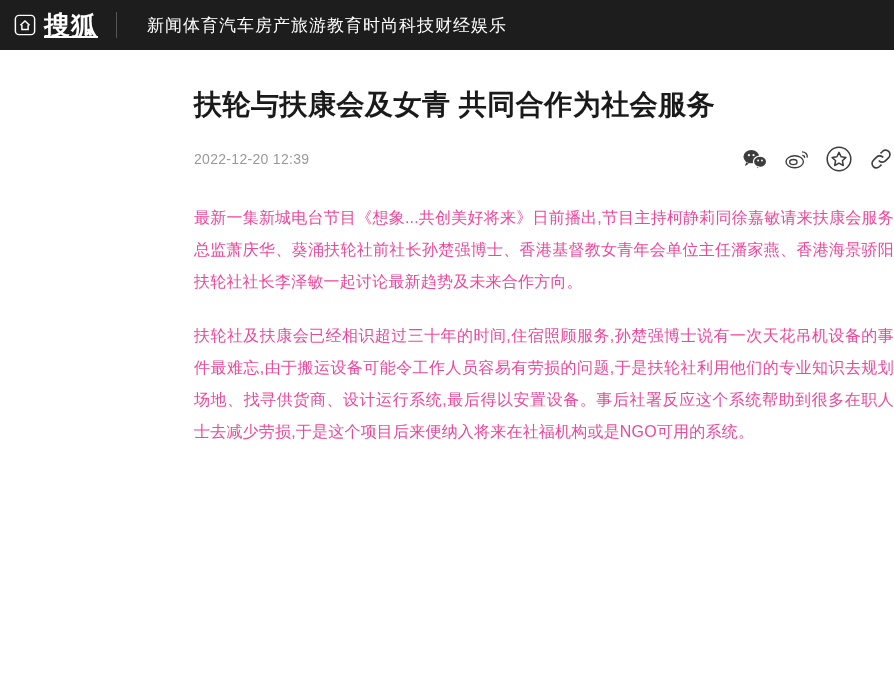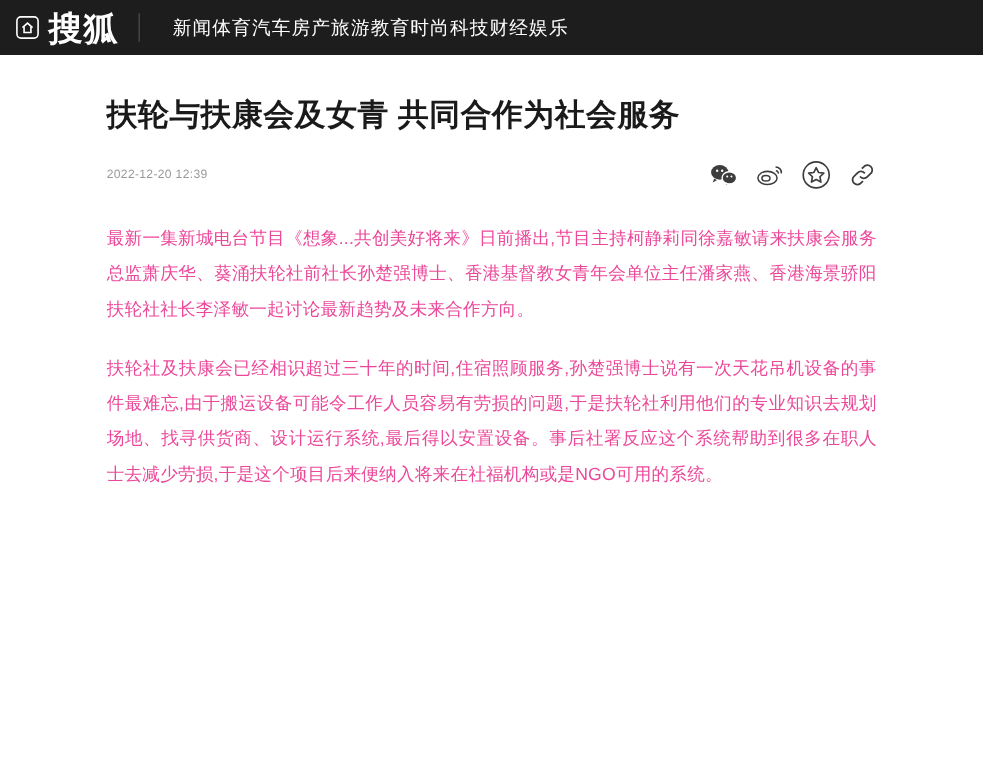--- a/index.html
+++ b/index.html
@@ -28,25 +28,26 @@
     padding-right: 18px;
     flex: 0 0 auto;
   }
   .home-icon {
     width: 22px; height: 22px;
     display: inline-block;
     position: relative;
   }
   .home-icon svg { display: block; }
   .brand-text {
-    font-size: 31px;
+    font-size: 26px;
     font-weight: bold;
     letter-spacing: 1px;
     color: #ffffff;
     line-height: 1;
+    text-decoration: underline;
   }
   .nav-divider {
     width: 1px;
     height: 26px;
     background: #555;
     margin: 0 6px 0 0;
     flex: 0 0 auto;
   }
   .nav-links {
     display: flex;
@@ -62,21 +63,21 @@
     white-space: nowrap;
     letter-spacing: 1px;
   }
 
   
   .page {
     width: 894px;
     height: 556px;
     background: #ffffff;
     display: flex;
-    justify-content: center;
+    justify-content: flex-end;
     overflow: hidden;
   }
   .article {
     width: 700px;
     padding: 36px 0 0 0;
   }
   .article-title {
     font-size: 28px;
     font-weight: bold;
     color: #1a1a1a;
@@ -84,21 +85,21 @@
     margin: 0 0 22px 0;
     letter-spacing: 0.5px;
   }
   .meta-row {
     display: flex;
     align-items: center;
     justify-content: space-between;
     margin-bottom: 30px;
   }
   .timestamp {
-    font-size: 11px;
+    font-size: 14px;
     color: #999999;
     letter-spacing: 0.3px;
   }
   .share-icons {
     display: flex;
     align-items: center;
     gap: 16px;
   }
   .share-icon {
     width: 26px; height: 26px;

